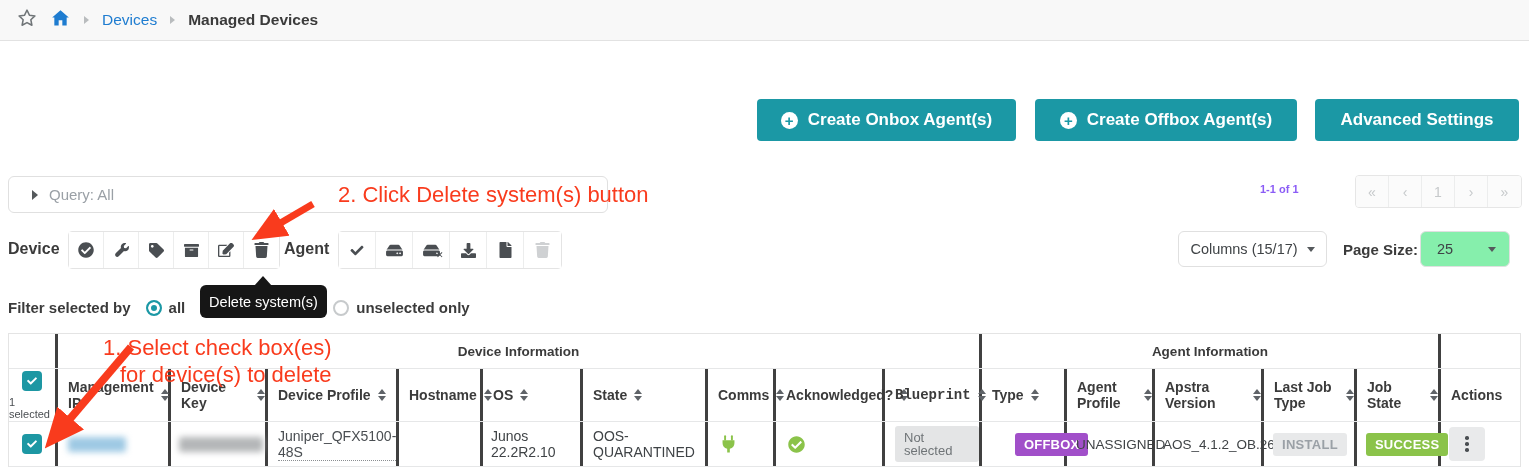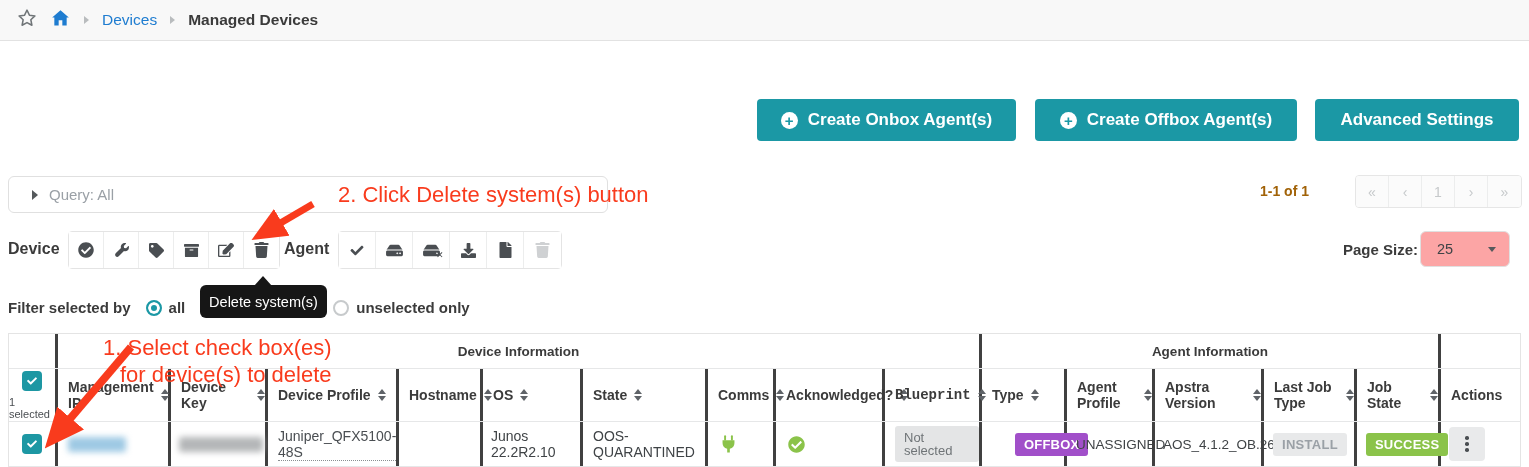--- a/index.html
+++ b/index.html
@@ -22,21 +22,21 @@
   .plus-circle { width:17px; height:17px; border-radius:50%; background:#fff; color:#1b98a5;
     display:flex; align-items:center; justify-content:center; font-size:15px; font-weight:900; line-height:1; }
 
   
   .query-box { position:absolute; left:8px; top:176px; width:600px; height:37px; background:#fff;
     border:1px solid #e0e0e0; border-radius:6px; display:flex; align-items:center; padding-left:23px; gap:11px; cursor:pointer; }
   .tri-right { width:0; height:0; border-left:6px solid #55595c; border-top:5px solid transparent; border-bottom:5px solid transparent; }
   .query-text { color:#9aa0a6; font-size:15px; }
 
   
-  .pag-range { position:absolute; left:1260px; top:183px; font-size:14px; font-weight:700; color:#a16207; }
+  .pag-range { position:absolute; left:1260px; top:183px; font-size:11px; font-weight:700; color:#8b5cf6; }
   .pag-group { position:absolute; left:1355px; top:175px; display:flex; border:1px solid #e6e6e6; border-radius:4px; overflow:hidden; background:#fbfbfb; }
   .pag-btn { width:33px; height:31px; display:flex; align-items:center; justify-content:center;
     color:#c6c9cb; font-size:14px; border-right:1px solid #eceded; background:#fbfbfb; cursor:default; }
   .pag-btn:last-child { border-right:none; }
 
   
   .bar-label { position:absolute; top:240px; font-size:16px; font-weight:700; color:#3b3b3b; }
   .btn-group { position:absolute; top:231px; display:flex; border:1px solid #e4e4e4; border-radius:4px; background:#fff; }
   .tool-btn { width:35px; height:36px; display:flex; align-items:center; justify-content:center;
     border-right:1px solid #eceded; background:#fff; cursor:pointer; }
@@ -47,21 +47,21 @@
   .drive-x-wrap { position:relative; display:flex; }
   .drive-x-mark { position:absolute; right:-4px; bottom:-2px; font-size:9px; font-weight:700; color:#4a4e52; }
 
   
   .columns-btn { position:absolute; left:1178px; top:231px; width:149px; height:36px; border:1px solid #e0e0e0;
     border-radius:6px; background:#fff; display:flex; align-items:center; justify-content:center; gap:9px;
     font-size:14.5px; color:#3f4346; cursor:pointer; }
   .caret-down { width:0; height:0; border-top:5px solid #55595c; border-left:4.5px solid transparent; border-right:4.5px solid transparent; }
   .pagesize-label { position:absolute; left:1343px; top:241px; font-size:15px; font-weight:700; color:#3b3b3b; }
   .pagesize-select { position:absolute; left:1420px; top:231px; width:90px; height:36px; border:1px solid #e0e0e0;
-    border-radius:6px; background:#fca5a5; display:flex; align-items:center; padding:0 13px 0 16px;
+    border-radius:6px; background:#86efac; display:flex; align-items:center; padding:0 13px 0 16px;
     font-size:14.5px; color:#3f4346; cursor:pointer; justify-content:space-between; }
 
   
   .filter-row { position:absolute; left:8px; top:299px; display:flex; align-items:center; font-size:15px; font-weight:700; color:#3b3b3b; }
   .filter-row .opt { display:flex; align-items:center; gap:7px; margin-left:15px; cursor:pointer; }
   .radio { width:16px; height:16px; border-radius:50%; border:2px solid #c7cacc; background:#fff; }
   .radio.checked { border-color:#1b98a5; background:#1b98a5; box-shadow:inset 0 0 0 3px #fff; }
 
   
   .tooltip { position:absolute; left:200px; top:285px; width:127px; height:33px; background:#161616; border-radius:6px;
@@ -216,20 +216,24 @@
           <path d="M224 136V0H24C10.7 0 0 10.7 0 24v464c0 13.3 10.7 24 24 24h336c13.3 0 24-10.7 24-24V160H248c-13.2 0-24-10.8-24-24zm160-14.1v6.1H256V0h6.1c6.4 0 12.5 2.5 17 7l97.9 98c4.5 4.5 7 10.6 7 16.9z"></path>
         </svg>
     </div>
     <div class="tool-btn disabled">
       <svg width="15" height="16" viewBox="0 0 448 512">
           <path d="M432 32H312l-9.4-18.7A24 24 0 0 0 281.1 0H166.8a23.7 23.7 0 0 0-21.4 13.3L136 32H16A16 16 0 0 0 0 48v32a16 16 0 0 0 16 16h416a16 16 0 0 0 16-16V48a16 16 0 0 0-16-16zM53.2 467a48 48 0 0 0 47.9 45h245.8a48 48 0 0 0 47.9-45L416 128H32z"></path>
         </svg>
     </div>
   </div>
 
+  <div class="columns-btn">
+    <span>Columns (15/17)</span>
+    <span class="caret-down"></span>
+  </div>
   <div class="pagesize-label">Page Size:</div>
   <div class="pagesize-select">
     <span>25</span>
     <span class="caret-down"></span>
   </div>
 
   <div class="filter-row">
     <span>Filter selected by</span>
     <span class="opt">
       <span class="radio checked"></span>

